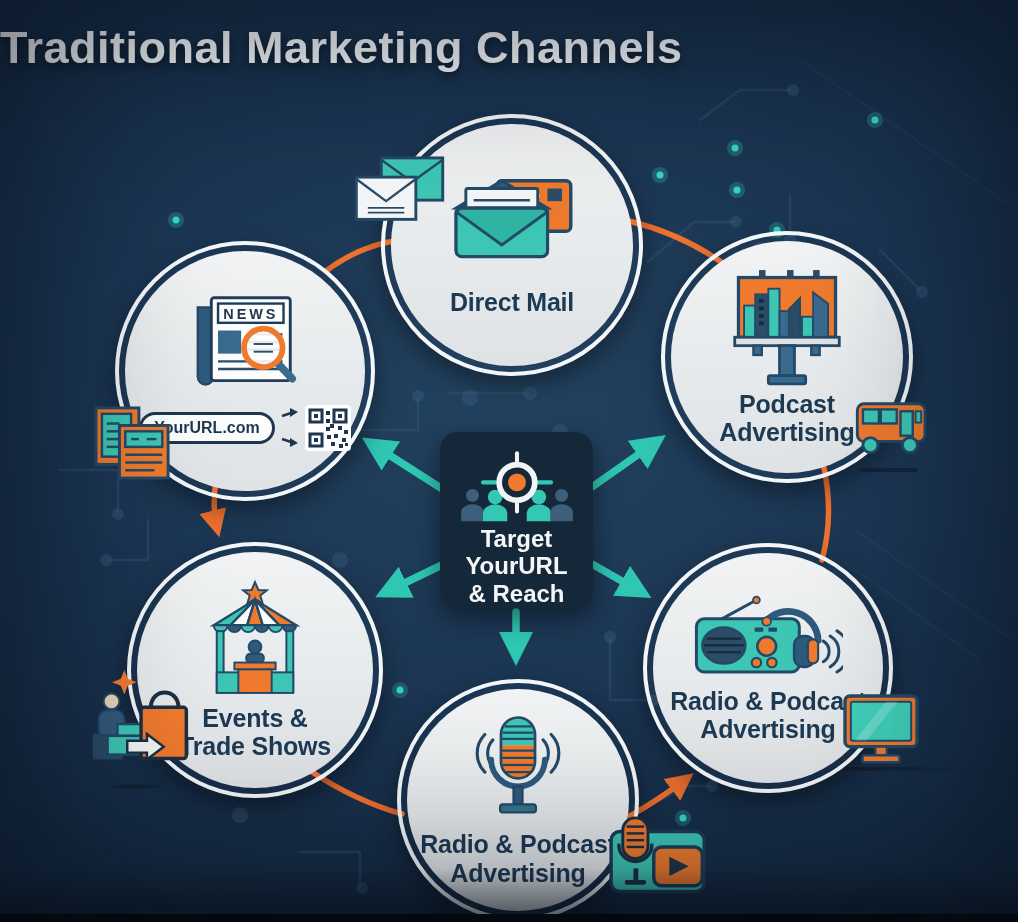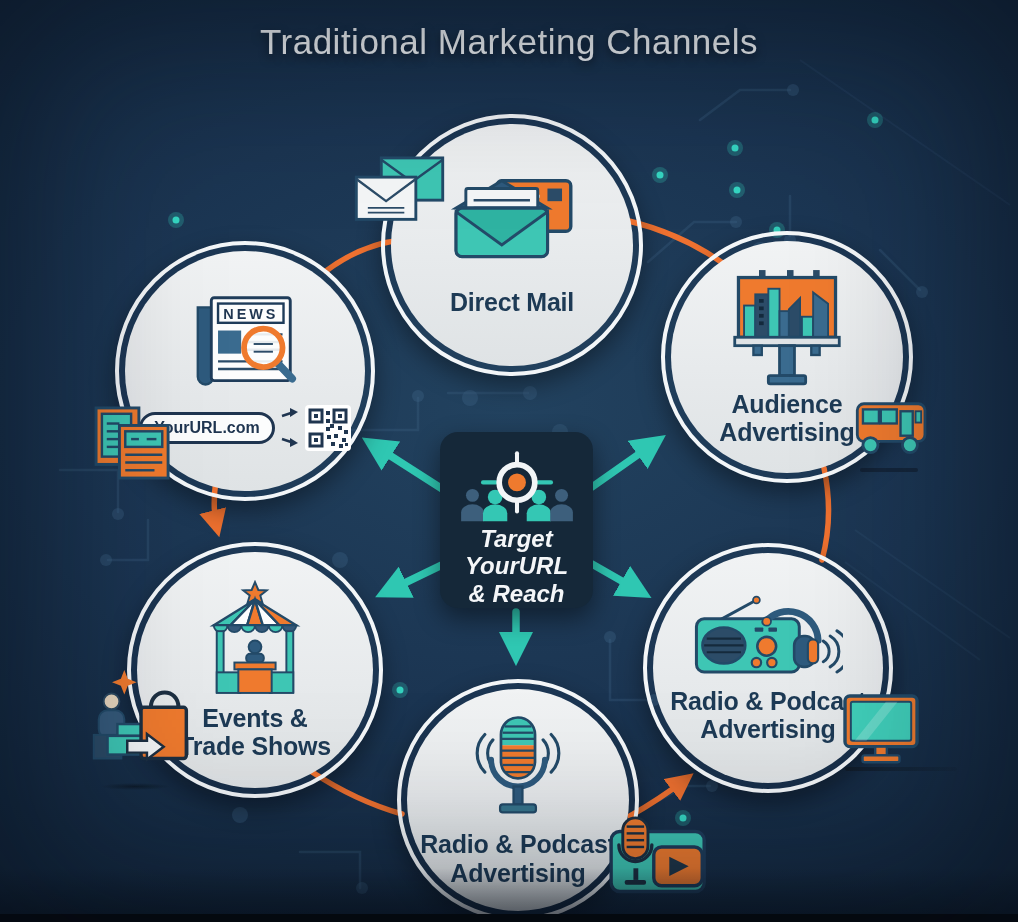--- a/index.html
+++ b/index.html
@@ -6,41 +6,41 @@
   .canvas{
     position:relative;width:1018px;height:922px;overflow:hidden;
     font-family:"Liberation Sans",sans-serif;
     background:radial-gradient(ellipse 115% 85% at 50% 44%, #22425f 0%, #1b3552 38%, #152a42 66%, #0f2033 100%);
   }
   .canvas::after{
     content:"";position:absolute;inset:0;pointer-events:none;z-index:9;
     box-shadow:inset 0 0 170px 25px rgba(5,13,23,.55);
   }
   .title{
-    position:absolute;top:22px;left:0;width:100%;text-align:center;z-index:6;
-    font-size:35px;font-weight:normal;color:#f3f6f9;letter-spacing:.5px;
+    position:absolute;top:22px;left:0;width:100%;text-align:left;z-index:6;
+    font-size:45px;font-weight:bold;color:#f3f6f9;letter-spacing:.5px;
     text-shadow:0 4px 10px rgba(0,0,0,.55);
   }
   svg.layer{position:absolute;left:0;top:0;}
   .decor{z-index:1;}
   .flows{z-index:2;}
   .node{
     position:absolute;border-radius:50%;border:4px solid #f3f6f8;box-sizing:border-box;
     box-shadow:0 10px 24px rgba(0,0,0,.38);z-index:3;
   }
   .node-fill{
     position:absolute;inset:6px;border-radius:50%;
     background:linear-gradient(180deg,#f1f3f4 0%,#e7eaec 55%,#dfe3e5 100%);
     display:flex;flex-direction:column;align-items:center;justify-content:center;gap:13px;
   }
   .label{font-weight:bold;color:#1d3a55;text-align:center;font-size:25px;line-height:1.13;letter-spacing:-.2px;}
   .center-card{
     position:absolute;left:440px;top:432px;width:153px;height:176px;border-radius:18px;
     background:#152839;box-shadow:0 10px 26px rgba(0,0,0,.45);z-index:3;
-    display:flex;flex-direction:column;align-items:center;justify-content:flex-start;padding-top:18px;box-sizing:border-box;font-style:italic;
+    display:flex;flex-direction:column;align-items:center;justify-content:flex-start;padding-top:18px;box-sizing:border-box;
   }
   .center-label{font-weight:bold;color:#f4f6f8;text-align:center;font-size:24px;line-height:1.16;}
   .mini-icon{position:absolute;z-index:4;}
   .url-row{display:flex;align-items:center;gap:5px;margin-top:-2px;}
   .url-pill{
     border:3px solid #1f3550;border-radius:18px;background:#fcfdfd;color:#1f3550;
     font-size:16px;font-weight:bold;padding:4px 12px;white-space:nowrap;
   }
   .shadow-line{position:absolute;z-index:4;border-radius:3px;}
 </style>
@@ -248,21 +248,21 @@
         <path d="M62,74 V44 l12,-12 V74 Z" fill="#2c4c68" stroke="#234a68" stroke-width="2"></path>
         <rect x="76" y="52" width="12" height="22" fill="#3ec6b4" stroke="#234a68" stroke-width="2"></rect>
         <path d="M88,74 V26 l16,12 V74 Z" fill="#3a6b8f" stroke="#234a68" stroke-width="2"></path>
         <rect x="4" y="74" width="112" height="9" fill="#dfe3e6" stroke="#234a68" stroke-width="3"></rect>
         <rect x="24" y="83" width="9" height="10" fill="#3a6b8f" stroke="#234a68" stroke-width="2.5"></rect>
         <rect x="86" y="83" width="9" height="10" fill="#3a6b8f" stroke="#234a68" stroke-width="2.5"></rect>
         <rect x="52" y="83" width="16" height="32" fill="#3a6b8f" stroke="#234a68" stroke-width="3"></rect>
         <rect x="40" y="115" width="40" height="9" rx="2" fill="#3a6b8f" stroke="#234a68" stroke-width="3"></rect>
       </svg>
       <div class="label">
-        <div>Audience</div>
+        <div>Podcast</div>
         <div>Advertising</div>
       </div>
     </div>
   </div>
 
   <div class="node" style="left:127px;top:542px;width:256px;height:256px;">
     <div class="node-fill" style="gap:6px;">
       <svg width="102" height="118" viewBox="0 0 104 120">
         <polygon points="52,2 55.4,10 64,10.5 57.4,15.6 59.8,23.8 52,19 44.2,23.8 46.6,15.6 40,10.5 48.6,10" fill="#ef7a2e" stroke="#234a68" stroke-width="2"></polygon>
         <g stroke="#234a68" stroke-width="2.5">

